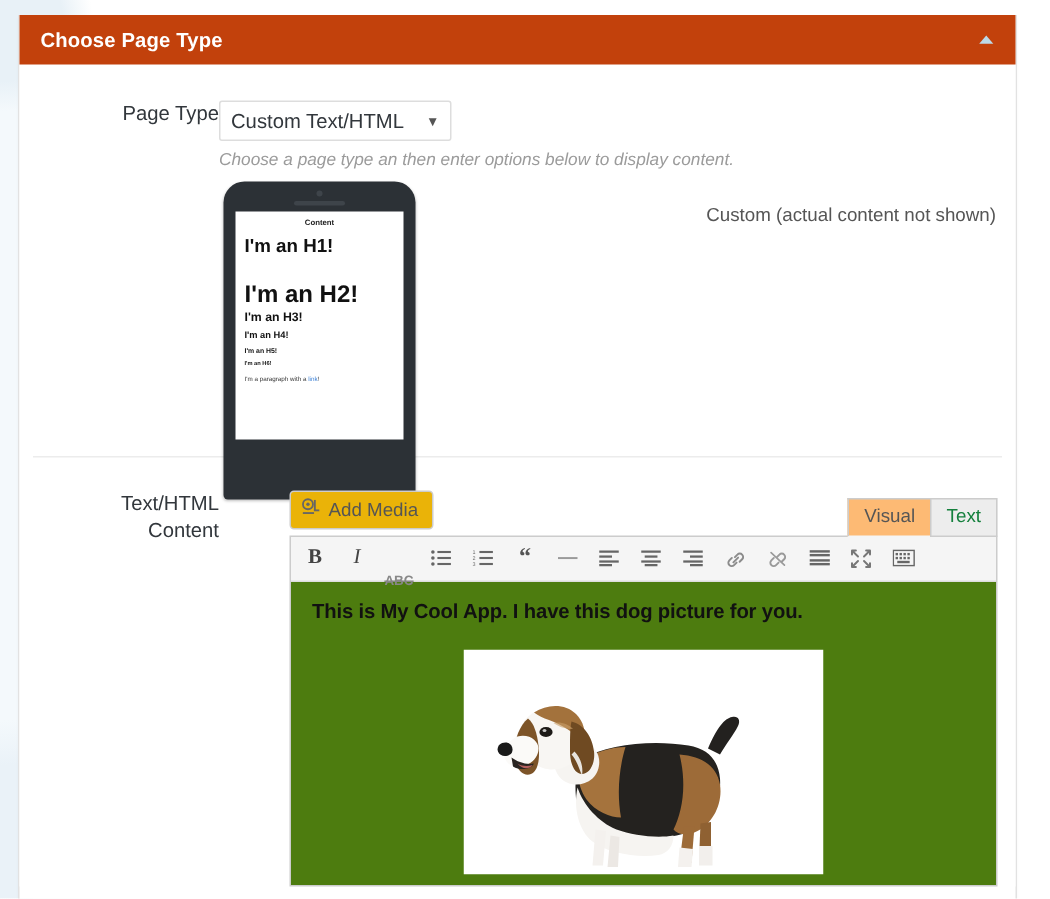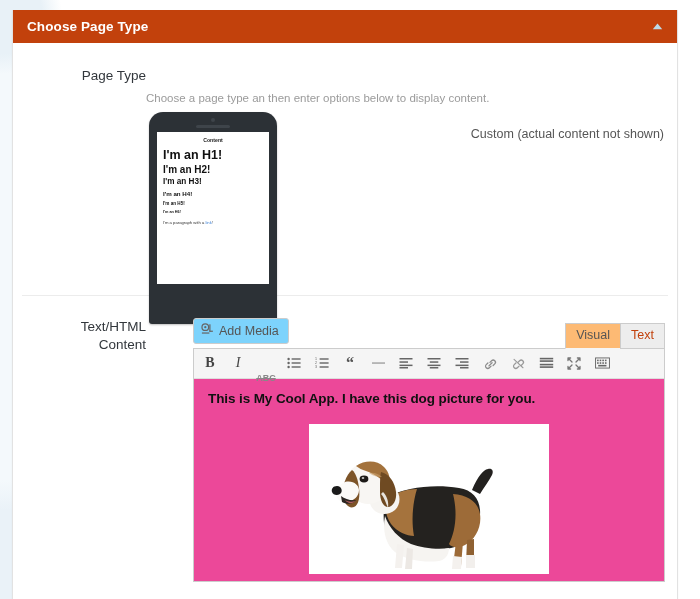--- a/index.html
+++ b/index.html
@@ -110,22 +110,23 @@
     right: 8px;
     top: 50%;
     transform: translateY(-50%);
     pointer-events: none;
     font-size: 9px;
     color: #555;
   }
 
   .field-hint {
     font-size: 11.5px;
+    font-style: italic;
     color: #9b9b9b;
-    margin-top: 24px;
+    margin-top: 6px;
     line-height: 1.3;
   }
 
   
   .preview-area {
     position: relative;
     margin-top: 6px;
     height: 176px;
   }
   .preview-caption {
@@ -177,21 +178,21 @@
     overflow: hidden;
   }
   .screen-title {
     text-align: center;
     font-size: 5.2px;
     font-weight: bold;
     color: #222;
     margin-bottom: 5px;
   }
   .screen-h1 { font-size: 12.5px; font-weight: bold; color: #111; line-height: 1.18; }
-  .screen-h2 { font-size: 10px;   font-weight: bold; color: #111; line-height: 1.2; margin-top: 1px;}
+  .screen-h2 { font-size: 16px;   font-weight: bold; color: #111; line-height: 1.2; margin-top: 15px;}
   .screen-h3 { font-size: 8.2px;  font-weight: bold; color: #111; line-height: 1.25; margin-top: 1px;}
   .screen-h4 { font-size: 6.2px;  font-weight: bold; color: #111; line-height: 1.3; margin-top: 3px;}
   .screen-h5 { font-size: 4.6px;  font-weight: bold; color: #111; line-height: 1.3; margin-top: 3px;}
   .screen-h6 { font-size: 3.8px;  font-weight: bold; color: #111; line-height: 1.3; margin-top: 3px;}
   .screen-p  { font-size: 4.2px;  color: #333; margin-top: 5px; }
   .screen-p a { color: #3a7fd5; text-decoration: none; }
 
   
   .section-divider {
     height: 1px;
@@ -211,40 +212,40 @@
     position: relative;
     height: 30px;
   }
 
   .add-media-btn {
     display: inline-flex;
     align-items: center;
     gap: 5px;
     height: 26px;
     padding: 0 9px 0 7px;
-    background: #7dd3fc;
+    background: #eab308;
     border: 1px solid #ccc;
     border-radius: 3px;
     font-size: 12.5px;
     color: #555;
     cursor: pointer;
     font-family: "Liberation Sans", sans-serif;
   }
   .media-icon { display: block; }
 
   .editor-tabs {
     position: absolute;
     right: 0;
     bottom: -1px;
     display: flex;
     align-items: flex-end;
   }
   .editor-tab {
     font-size: 12.5px;
-    color: #c2410c;
+    color: #15803d;
     padding: 4px 10px 5px 10px;
     border: 1px solid #ccc;
     background: #ededed;
     margin-left: -1px;
     cursor: pointer;
     line-height: 15px;
   }
   .editor-tab.active {
     background: #fdba74;
     border-bottom-color: #f5f5f5;
@@ -282,21 +283,21 @@
   .tool-strike {
     font-family: "Liberation Sans", sans-serif;
     font-size: 9px; font-weight: bold;
     text-decoration: line-through;
     color: #888;
     margin-top: 30px;
   }
   .tool-quote { font-family: "Liberation Serif", serif; font-size: 16px; font-weight: bold; color: #555; line-height: 10px; }
 
   .editor-content {
-    background: #ec4899;
+    background: #4d7c0f;
     min-height: 202px;
     padding: 12px 14px 0 14px;
     overflow: hidden;
   }
   .editor-text {
     font-family: "Liberation Sans", sans-serif;
     font-size: 13.5px;
     font-weight: bold;
     color: #111;
     letter-spacing: -0.1px;
@@ -328,20 +329,26 @@
       </svg>
     </span>
   </div>
 
   <div class="panel-body">
 
     <div class="form-row">
       <div class="form-label">Page Type</div>
       <div class="form-field">
 
+        <div class="select-wrap">
+          <select class="page-type-select">
+            <option>Custom Text/HTML</option>
+          </select>
+          <span class="select-arrow">▼</span>
+        </div>
 
         <div class="field-hint">Choose a page type an then enter options below to display content.</div>
 
         
         <div class="preview-area">
 
           <div class="preview-caption">Custom (actual content not shown)</div>
 
           <div class="phone">
             <span class="phone-camera"></span>

